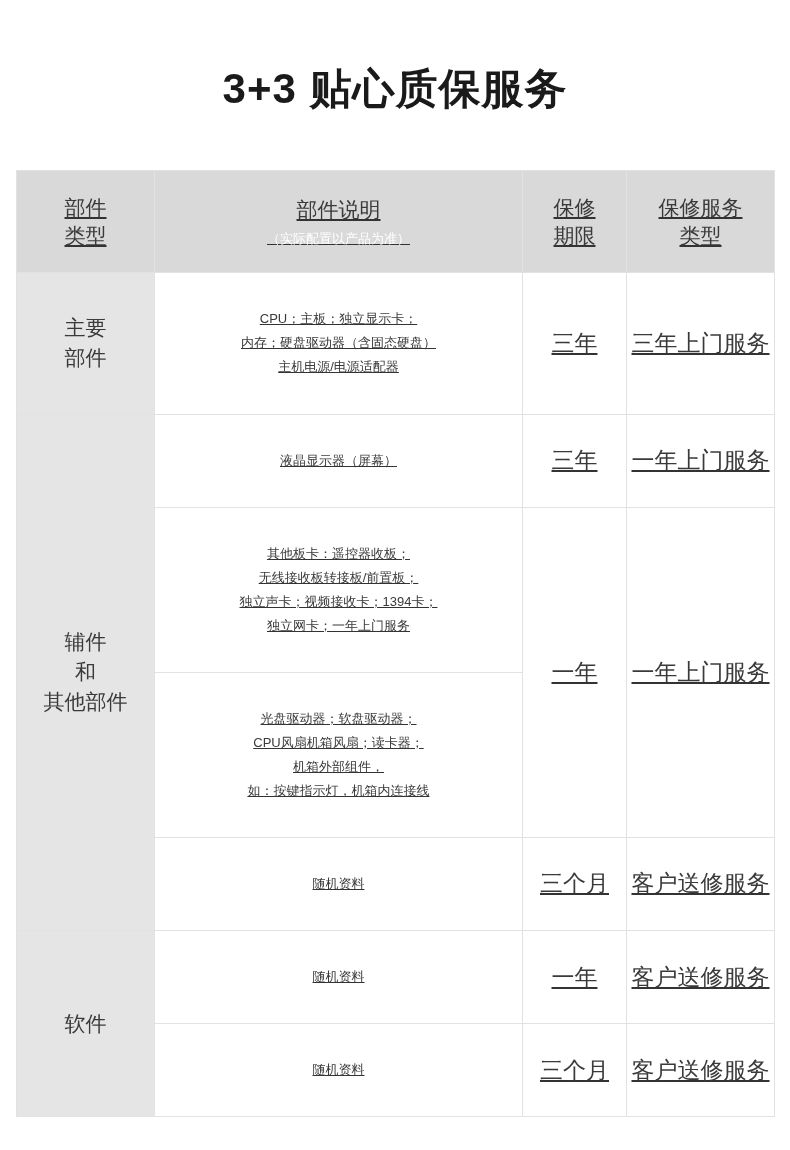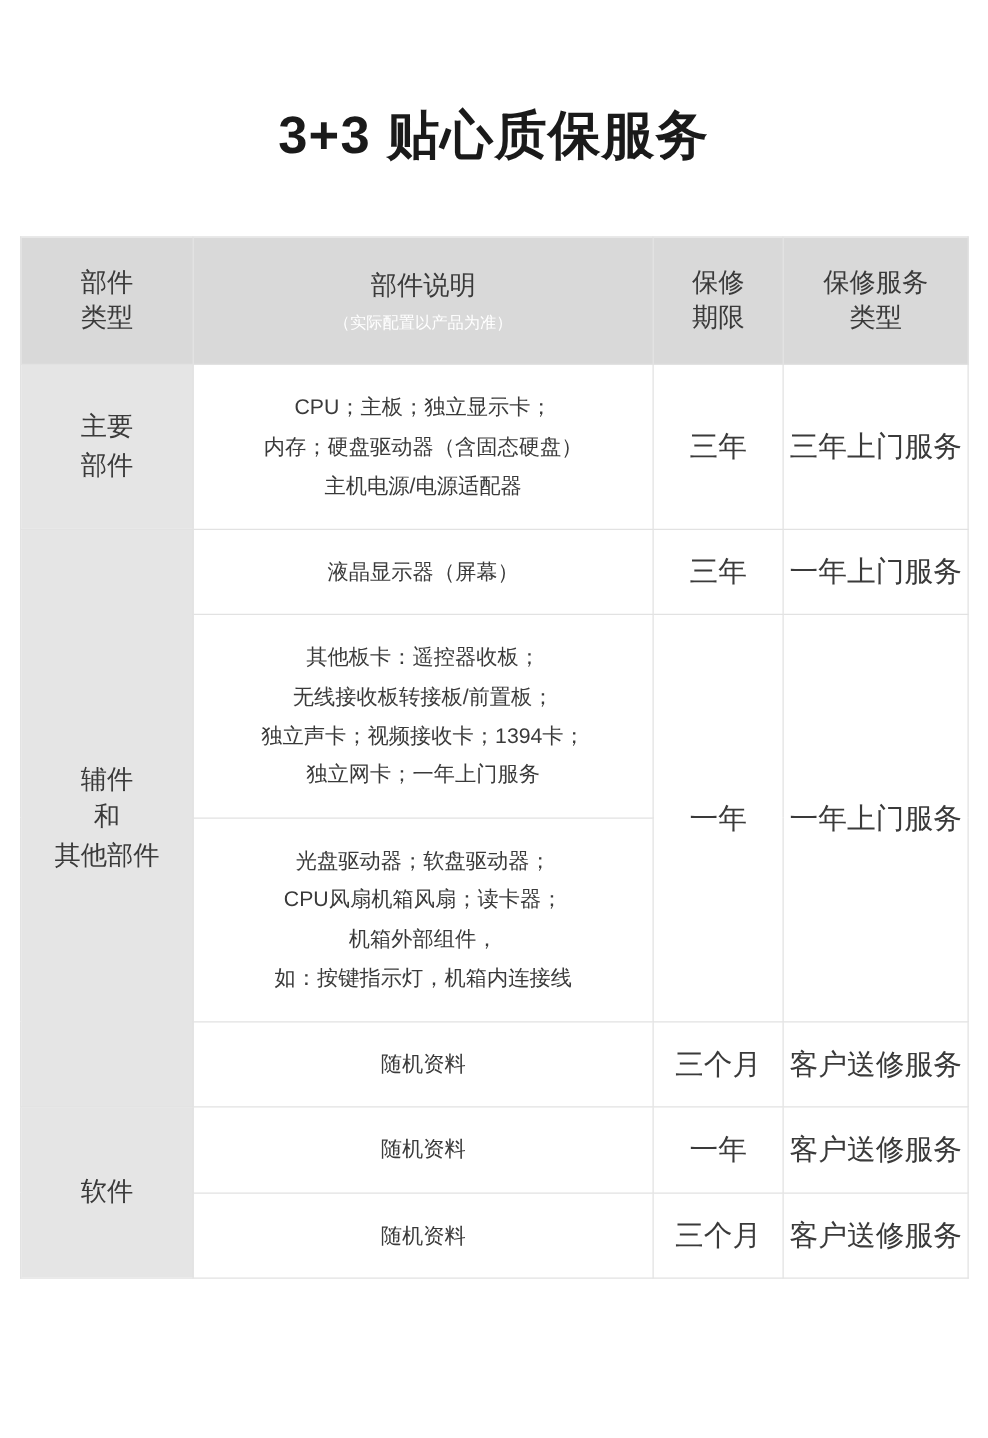--- a/index.html
+++ b/index.html
@@ -17,38 +17,38 @@
   }
   .page {
     width: 790px;
     height: 1150px;
     position: relative;
     background: #fff;
   }
   .header {
     text-align: center;
     padding-top: 64px;
-    margin-top: 19px;
   }
   .title {
     font-size: 42px;
     font-weight: bold;
     color: #1a1a1a;
     letter-spacing: 1px;
     line-height: 1.2;
   }
   .subtitle {
     font-size: 20px;
     color: #3a3a3a;
     margin-top: 22px;
     letter-spacing: 0.5px;
   }
   .table-wrap {
     margin: 56px 16px 0 16px;
     width: 758px;
+    text-decoration: underline;
   }
   table.warranty {
     width: 758px;
     border-collapse: collapse;
     table-layout: fixed;
   }
   table.warranty td, table.warranty th {
     border: 1px solid #e2e2e2;
     text-align: center;
     vertical-align: middle;
@@ -81,23 +81,23 @@
   }
   td.cat {
     background: #e5e5e5;
     color: #ffffff;
     font-size: 21px;
     font-weight: bold;
     line-height: 1.5;
     border: 1px solid #d9d9d9;
   }
   td.desc {
-    font-size: 17px;
+    font-size: 13px;
     line-height: 1.85;
-    padding: 18px 10px;
+    padding: 34px 10px;
   }
   td.term, td.service {
     font-size: 23px;
     padding: 10px 4px;
   }
   .vert {
     display: inline-block;
     line-height: 1.45;
   }
 </style>

